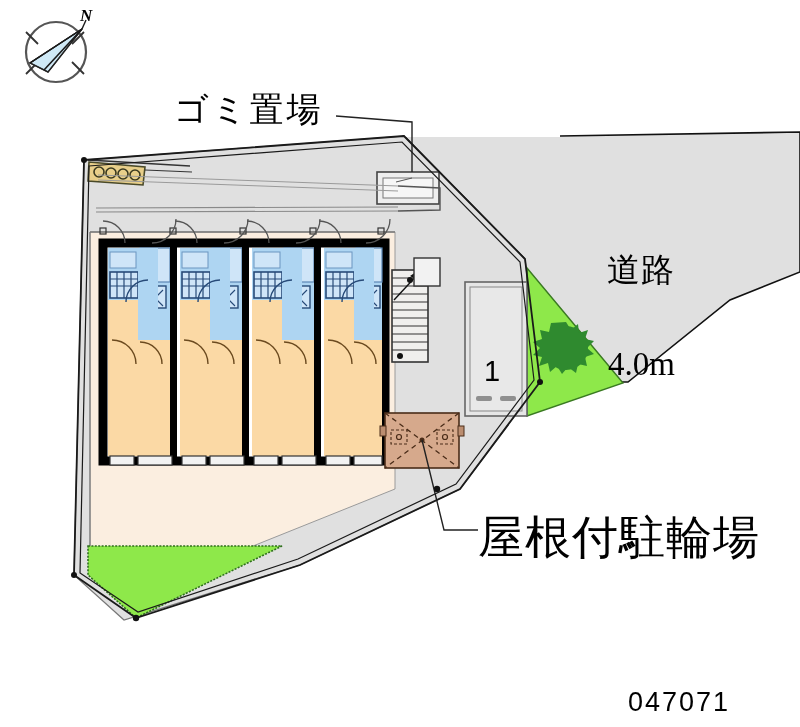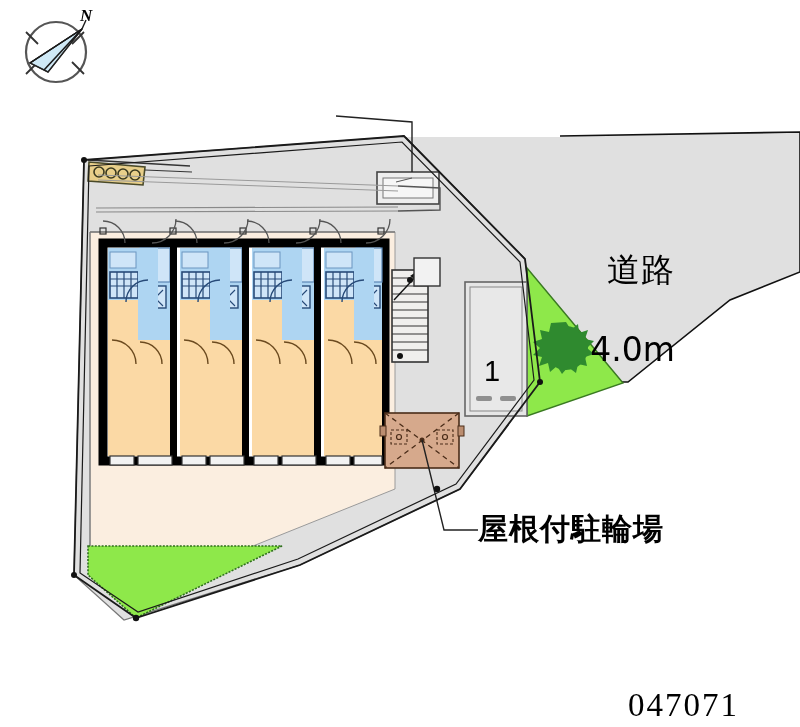--- a/index.html
+++ b/index.html
@@ -42,42 +42,43 @@
   }
   #label-road {
     left: 561px;
     top: 215px;
     font-size: 33px;
     text-align: right;
     letter-spacing: 1px;
   }
   #label-road .road-w {
     display: block;
-    margin-top: 6px;
+    margin-top: 20px;
     letter-spacing: 0px;
+    font-family: Liberation Serif, serif;
   }
   #label-bike {
     left: 478px;
     top: 512px;
-    font-size: 30px;
+    font-size: 46px;
     letter-spacing: 1px;
-    font-weight: 700;
+    font-weight: 400;
   }
   #label-parking-1 {
     left: 484px;
     top: 355px;
     font-size: 29px;
     font-family: "Liberation Sans", sans-serif;
   }
   #label-code {
     left: 628px;
     top: 687px;
-    font-size: 33px;
+    font-size: 27px;
     letter-spacing: 2px;
-    font-family: Liberation Serif, serif;
+    font-family: Liberation Sans, sans-serif;
   }
   #label-north {
     left: 80px;
     top: 6px;
     font-size: 17px;
     font-weight: bold;
     font-style: italic;
     font-family: "Liberation Serif", serif;
   }
 </style>
@@ -324,20 +325,21 @@
       <path d="M 82 29 L 30 63 L 48 72 Z" fill="none" stroke="#222222" stroke-width="1.2"></path>
       <path d="M 82 29 L 44 70" stroke="#1a1a1a" stroke-width="1.6"></path>
       <path d="M 82 29 L 30 63" stroke="#1a1a1a" stroke-width="1.4"></path>
       <path d="M 82 29 L 86 20" stroke="#1a1a1a" stroke-width="1.4"></path>
     </g>
 
   </svg>
 
   <div class="label" id="label-north">N</div>
 
+  <div class="label" id="label-gomi">ゴミ置場</div>
 
   <div class="label" id="label-road">
     <span>道路</span>
     <span class="road-w">4.0m</span>
   </div>
 
   <div class="label" id="label-bike">屋根付駐輪場</div>
 
   <div class="label" id="label-parking-1">1</div>
 

